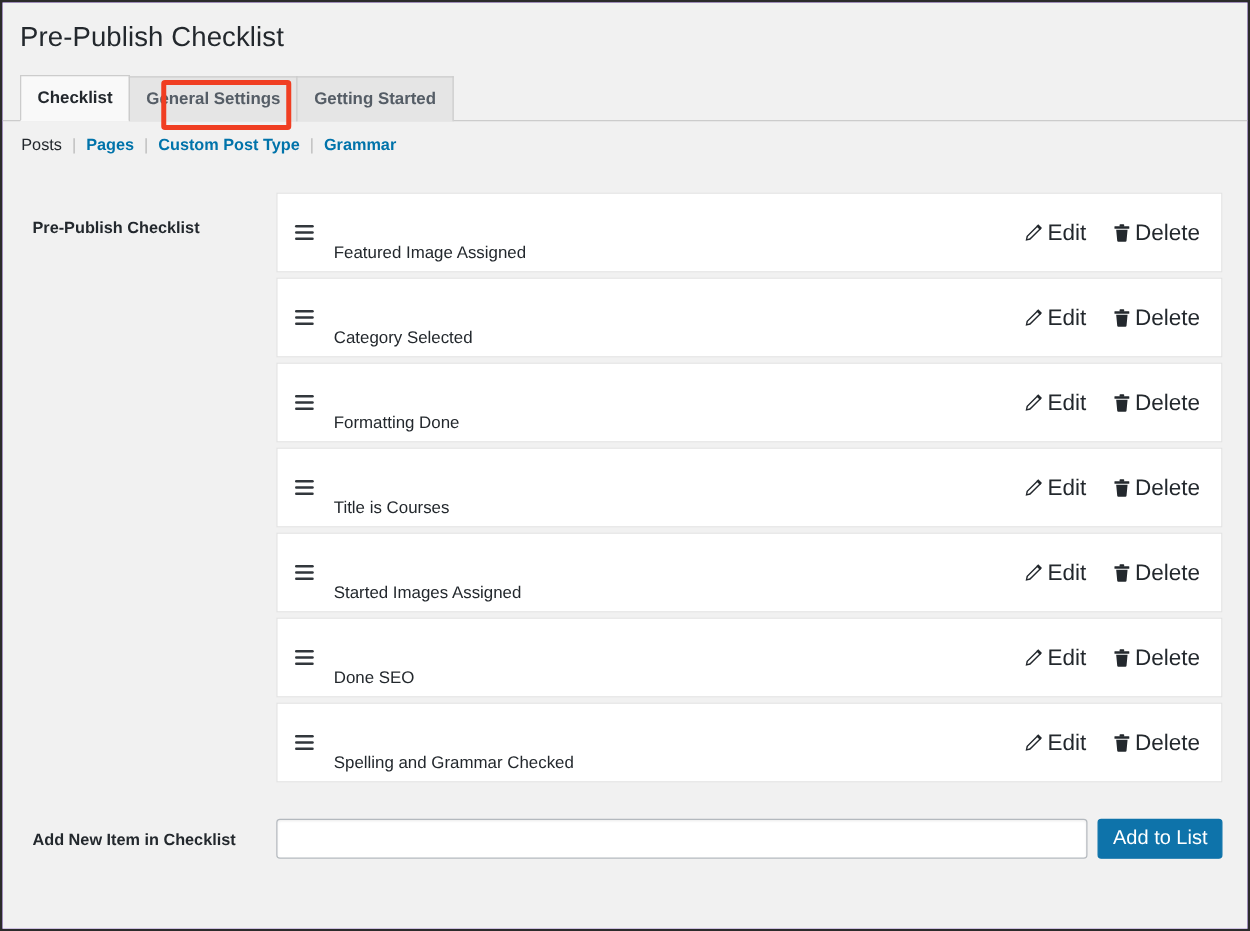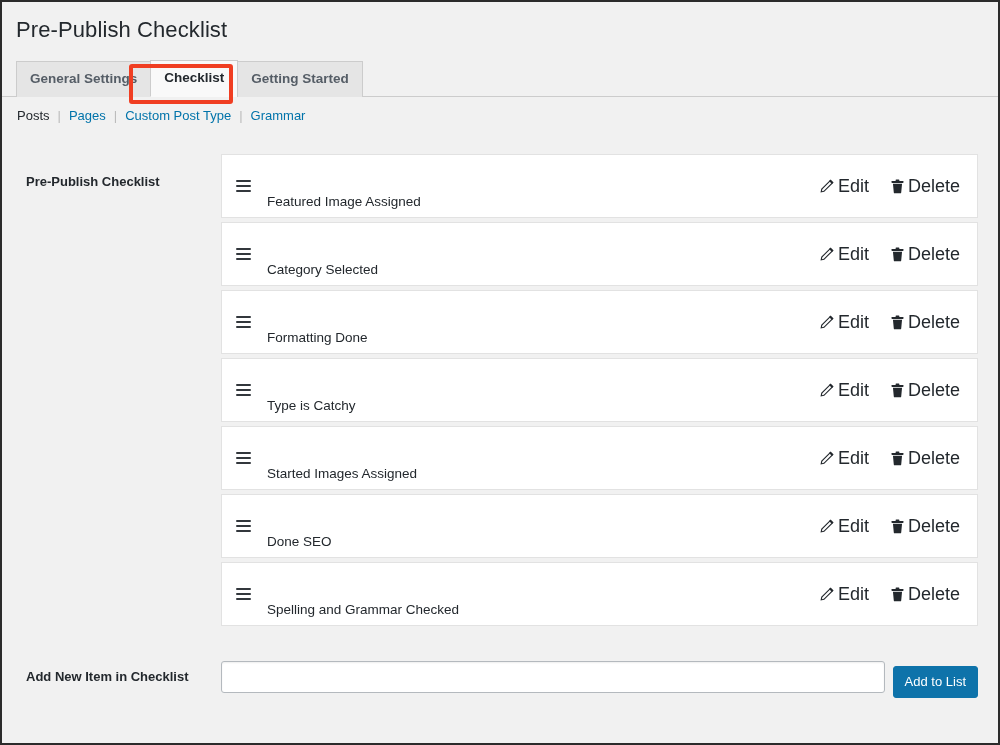--- a/index.html
+++ b/index.html
@@ -93,20 +93,21 @@
     font-size: 13px;
     line-height: 20px;
     display: flex;
     align-items: center;
   }
   .subsubsub li { display: inline-block; }
   .subsubsub a {
     text-decoration: none;
     color: #0073aa;
     padding: 0 1px;
+    font-weight: bold;
   }
   .subsubsub li.current a {
     color: #23282d;
     font-weight: 400;
   }
   .sep {
     color: #bbb;
     margin: 0 7px;
     font-weight: 300;
   }
@@ -223,42 +224,41 @@
     color: #32373c;
     padding: 0 8px;
     outline: none;
     max-width: 676px;
   }
   .btn-primary {
     background: #0e73aa;
     border: 1px solid #0e73aa;
     border-radius: 3px;
     color: #fff;
-    font-size: 13px;
+    font-size: 16px;
     font-weight: 400;
     font-family: "Liberation Sans", sans-serif;
     height: 32px;
     padding: 0 11px;
     cursor: pointer;
     white-space: nowrap;
     line-height: 30px;
-    margin-top: 11px;
   }
 </style>
 </head>
 <body>
 
 <div id="page">
 <div id="inner">
 
   <h1 class="page-title">Pre-Publish Checklist</h1>
 
   <div class="nav-tab-wrapper">
+    <a class="nav-tab active" href="#">Checklist</a>
     <a class="nav-tab" href="#">General Settings</a>
-    <a class="nav-tab active" href="#">Checklist</a>
     <a class="nav-tab" href="#">Getting Started</a>
     <div class="tab-highlight"></div>
   </div>
 
   <ul class="subsubsub">
     <li class="current"><a href="#">Posts</a></li>
     <li class="sep">|</li>
     <li><a href="#">Pages</a></li>
     <li class="sep">|</li>
     <li><a href="#">Custom Post Type</a></li>
@@ -358,21 +358,21 @@
                     <span>Delete</span>
                   </a>
                 </span>
               </li>
               <li class="checklist-item">
                 <span class="drag-handle">
                   <span></span>
                   <span></span>
                   <span></span>
                 </span>
-                <span class="item-label">Type is Catchy</span>
+                <span class="item-label">Title is Courses</span>
                 <span class="item-actions">
                   <a class="action" href="#">
                     <span>
                       <svg width="15" height="15" viewBox="0 0 16 16">
                         <path fill="#23282d" d="M11.6 1.2 14.8 4.4 5.6 13.6 1.6 14.4 2.4 10.4zM11.6 2.9 3.6 10.9 3.1 13 5.1 12.4 13.1 4.4z"></path>
                         <path fill="#23282d" d="M10.9 1.9 12.4 0.4 15.6 3.6 14.1 5.1z"></path>
                       </svg>
                     </span>
                     <span>Edit</span>
                   </a>

